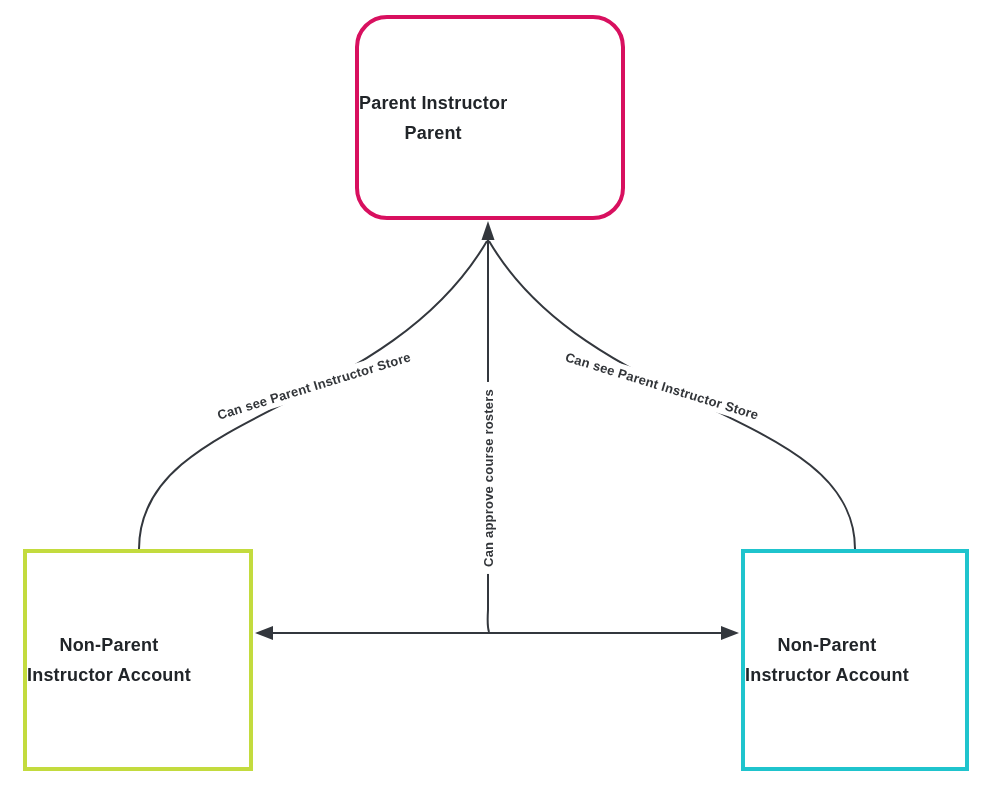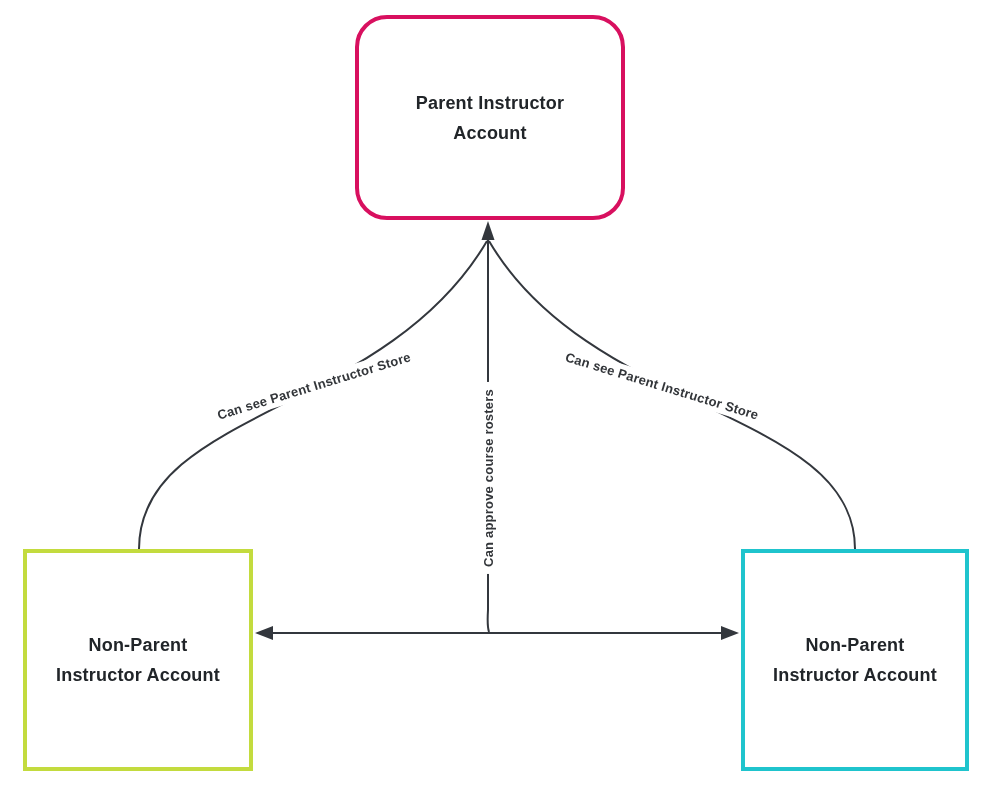--- a/index.html
+++ b/index.html
@@ -28,21 +28,21 @@
   .arrow {
     fill: var(--line, #33373d);
     stroke: none;
   }
   .node {
     position: absolute;
     box-sizing: border-box;
     background: #ffffff;
     display: flex;
     align-items: center;
-    justify-content: center;
+    justify-content: flex-start;
     text-align: center;
   }
   .node-parent {
     left: 355px;
     top: 15px;
     width: 270px;
     height: 205px;
     border: 4px solid var(--node-parent, #d8105f);
     border-radius: 32px;
   }
@@ -104,21 +104,21 @@
     <path class="edge" d="M489,632 Q487,626 488,610 L488,240"></path>
     <path class="edge" d="M258,633 L736,633"></path>
     <polygon class="arrow" points="488,221 481.5,240 494.5,240"></polygon>
     <polygon class="arrow" points="255,633 273,626 273,640"></polygon>
     <polygon class="arrow" points="739,633 721,626 721,640"></polygon>
   </svg>
 
   <div class="node node-parent">
     <div class="node-text">
       <div>Parent Instructor</div>
-      <div>Account</div>
+      <div>Parent</div>
     </div>
   </div>
 
   <div class="node node-left">
     <div class="node-text">
       <div>Non-Parent</div>
       <div>Instructor Account</div>
     </div>
   </div>
 

